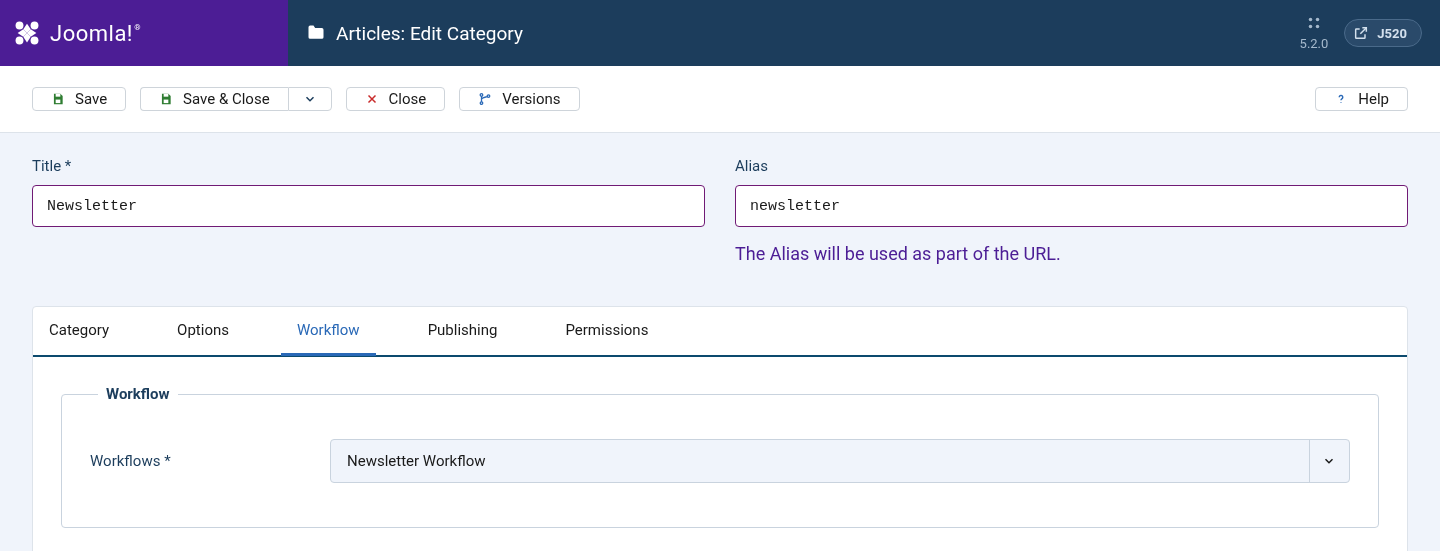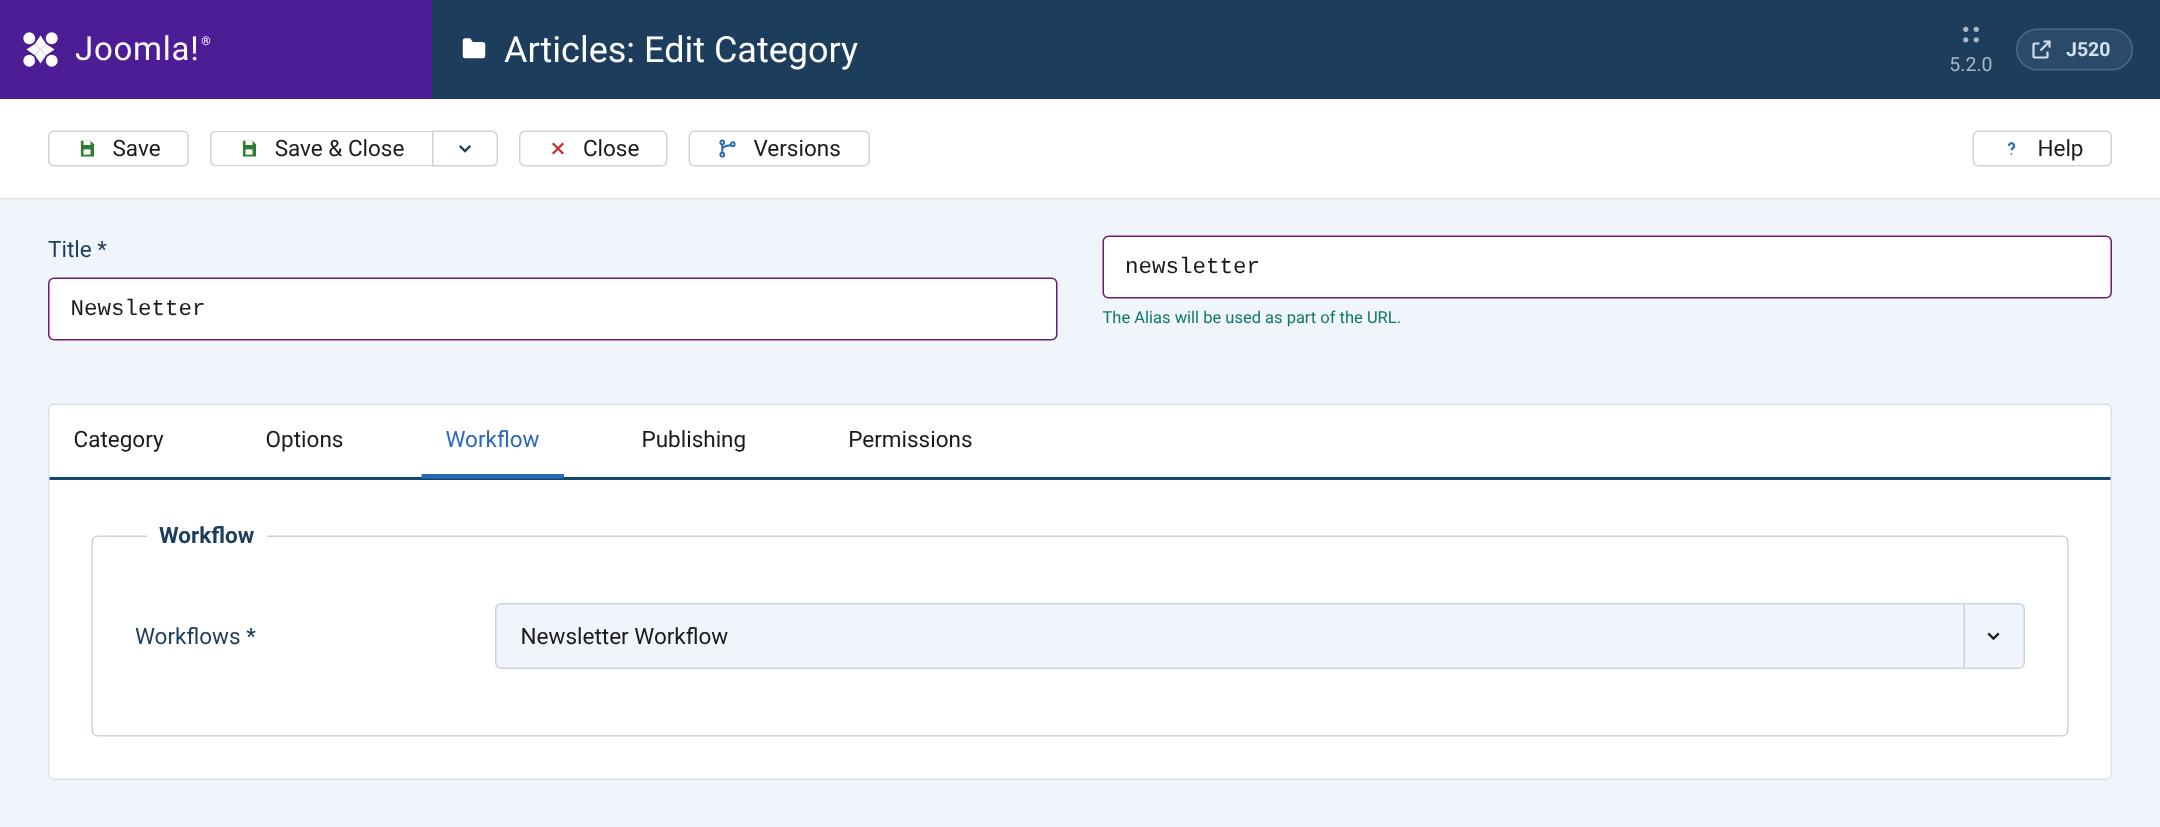--- a/index.html
+++ b/index.html
@@ -41,21 +41,21 @@
     content: "®";
     font-size: 8px;
     position: absolute;
     top: 2px;
     right: -8px;
   }
   .page-title {
     display: flex;
     align-items: center;
     padding: 0 18px;
-    font-size: 24px;
+    font-size: 19px;
     font-weight: 400;
     gap: 10px;
   }
   .header-right {
     margin-left: auto;
     display: flex;
     align-items: center;
     gap: 16px;
     padding-right: 18px;
   }
@@ -131,23 +131,23 @@
     height: 42px;
     border: 1px solid #701a75;
     border-radius: 4px;
     padding: 0 14px;
     font-size: 15px;
     font-family: Liberation Mono, monospace;
     background: #fff;
     color: #1a1a1a;
   }
   .form-help {
-    font-size: 11px;
-    color: #0f766e;
-    margin-top: 6px;
+    font-size: 18px;
+    color: #4c1d95;
+    margin-top: 16px;
   }
 
   
   .card {
     margin: 30px 32px 0 32px;
     background: #fff;
     border: 1px solid #dde3ea;
     border-radius: 4px;
     overflow: visible;
   }
@@ -316,20 +316,21 @@
     <span>Help</span>
   </button>
 </div>
 
 <div class="form-row">
   <div class="form-col">
     <label class="form-label">Title *</label>
     <input class="form-input" type="text" value="Newsletter" style="">
   </div>
   <div class="form-col">
+    <label class="form-label">Alias</label>
     <input class="form-input" type="text" value="newsletter" style="">
     <div class="form-help">The Alias will be used as part of the URL.</div>
   </div>
 </div>
 
 <div class="card">
   <div class="tabs">
     <div class="tab">Category</div>
     <div class="tab">Options</div>
     <div class="tab active">Workflow</div>

